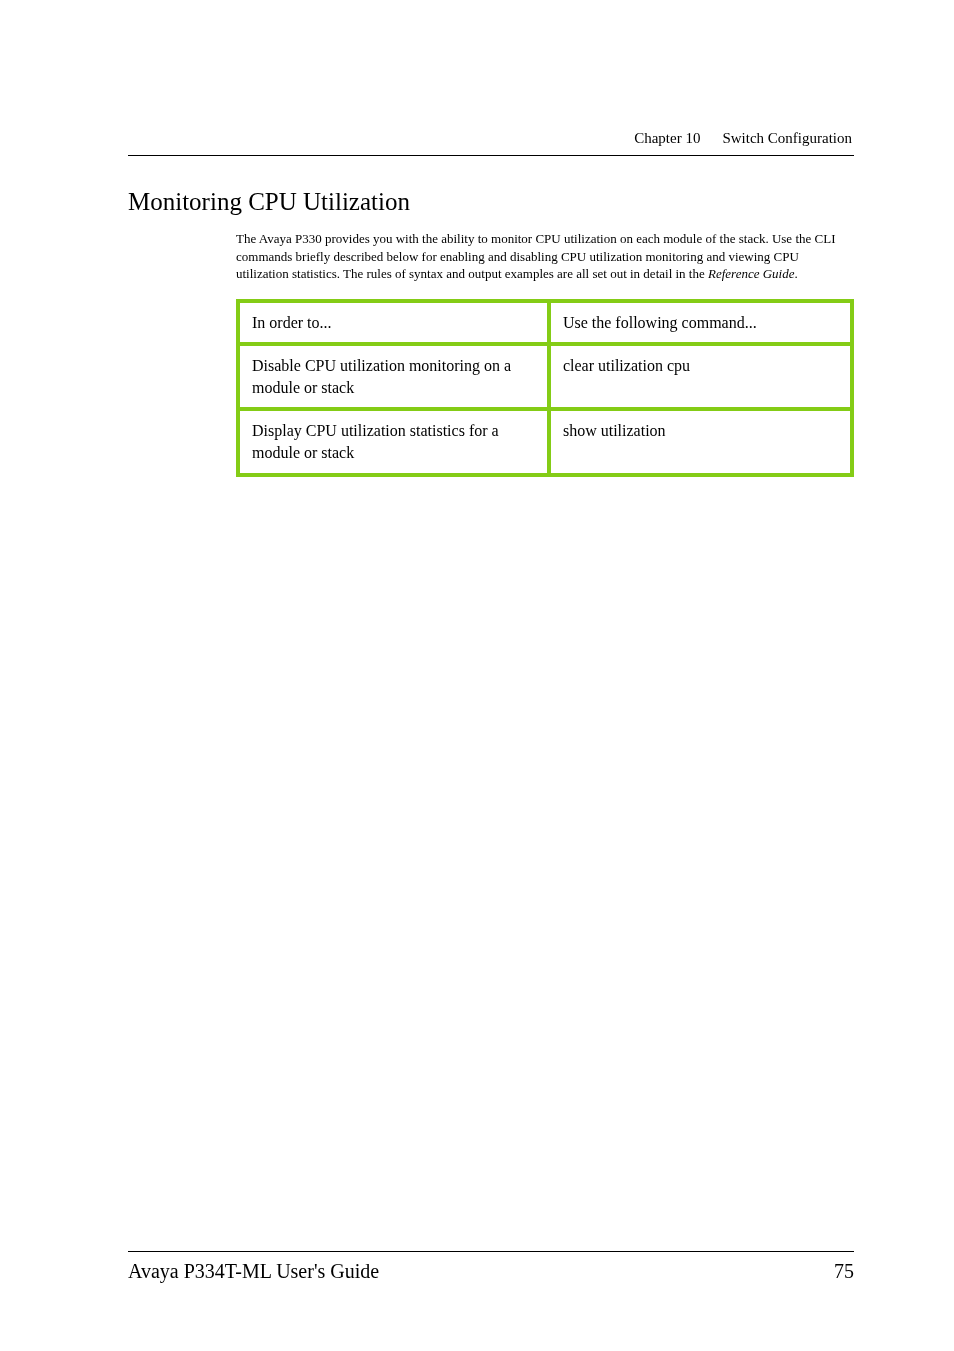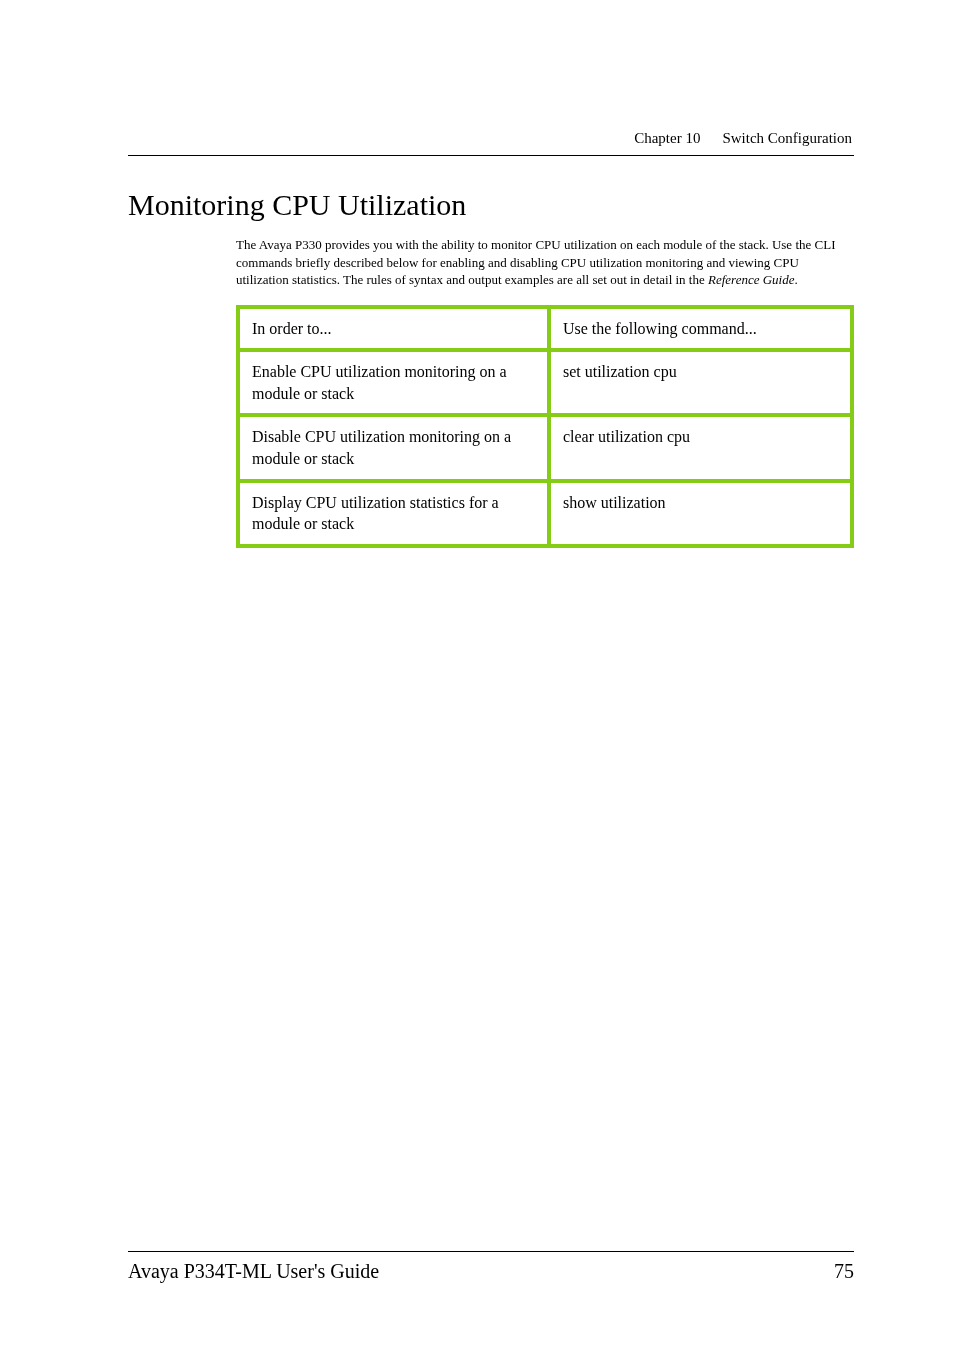--- a/index.html
+++ b/index.html
@@ -26,21 +26,21 @@
       text-align: right;
       font-size: 15px;
       padding-bottom: 8px;
       padding-right: 2px;
     }
     .chapter-header .gap {
       display: inline-block;
       width: 22px;
     }
     .section-heading {
-      font-size: 30px;
+      font-size: 25px;
       font-weight: normal;
       margin-top: 32px;
       margin-bottom: 14px;
     }
     .body-text {
       font-size: 13px;
       line-height: 1.35;
       margin-left: 108px;
       margin-bottom: 16px;
     }
@@ -96,24 +96,20 @@
     <span>The Avaya P330 provides you with the ability to monitor CPU utilization on each module of the stack. Use the CLI commands briefly described below for enabling and disabling CPU utilization monitoring and viewing CPU utilization statistics. The rules of syntax and output examples are all set out in detail in the </span><span class="italic">Reference Guide</span><span>.</span>
   </p>
 
   <table class="command-table">
     <tbody>
         <tr>
       <td class="col-left">In order to...</td>
       <td class="col-right">Use the following command...</td>
     </tr>
     <tr>
-      <td class="col-left">Enable CPU utilization monitoring on a module or stack</td>
-      <td class="col-right">set utilization cpu</td>
-    </tr>
-    <tr>
       <td class="col-left">Disable CPU utilization monitoring on a module or stack</td>
       <td class="col-right">clear utilization cpu</td>
     </tr>
     <tr>
       <td class="col-left">Display CPU utilization statistics for a module or stack</td>
       <td class="col-right">show utilization</td>
     </tr>
   </tbody>
     </table>
 </div>

